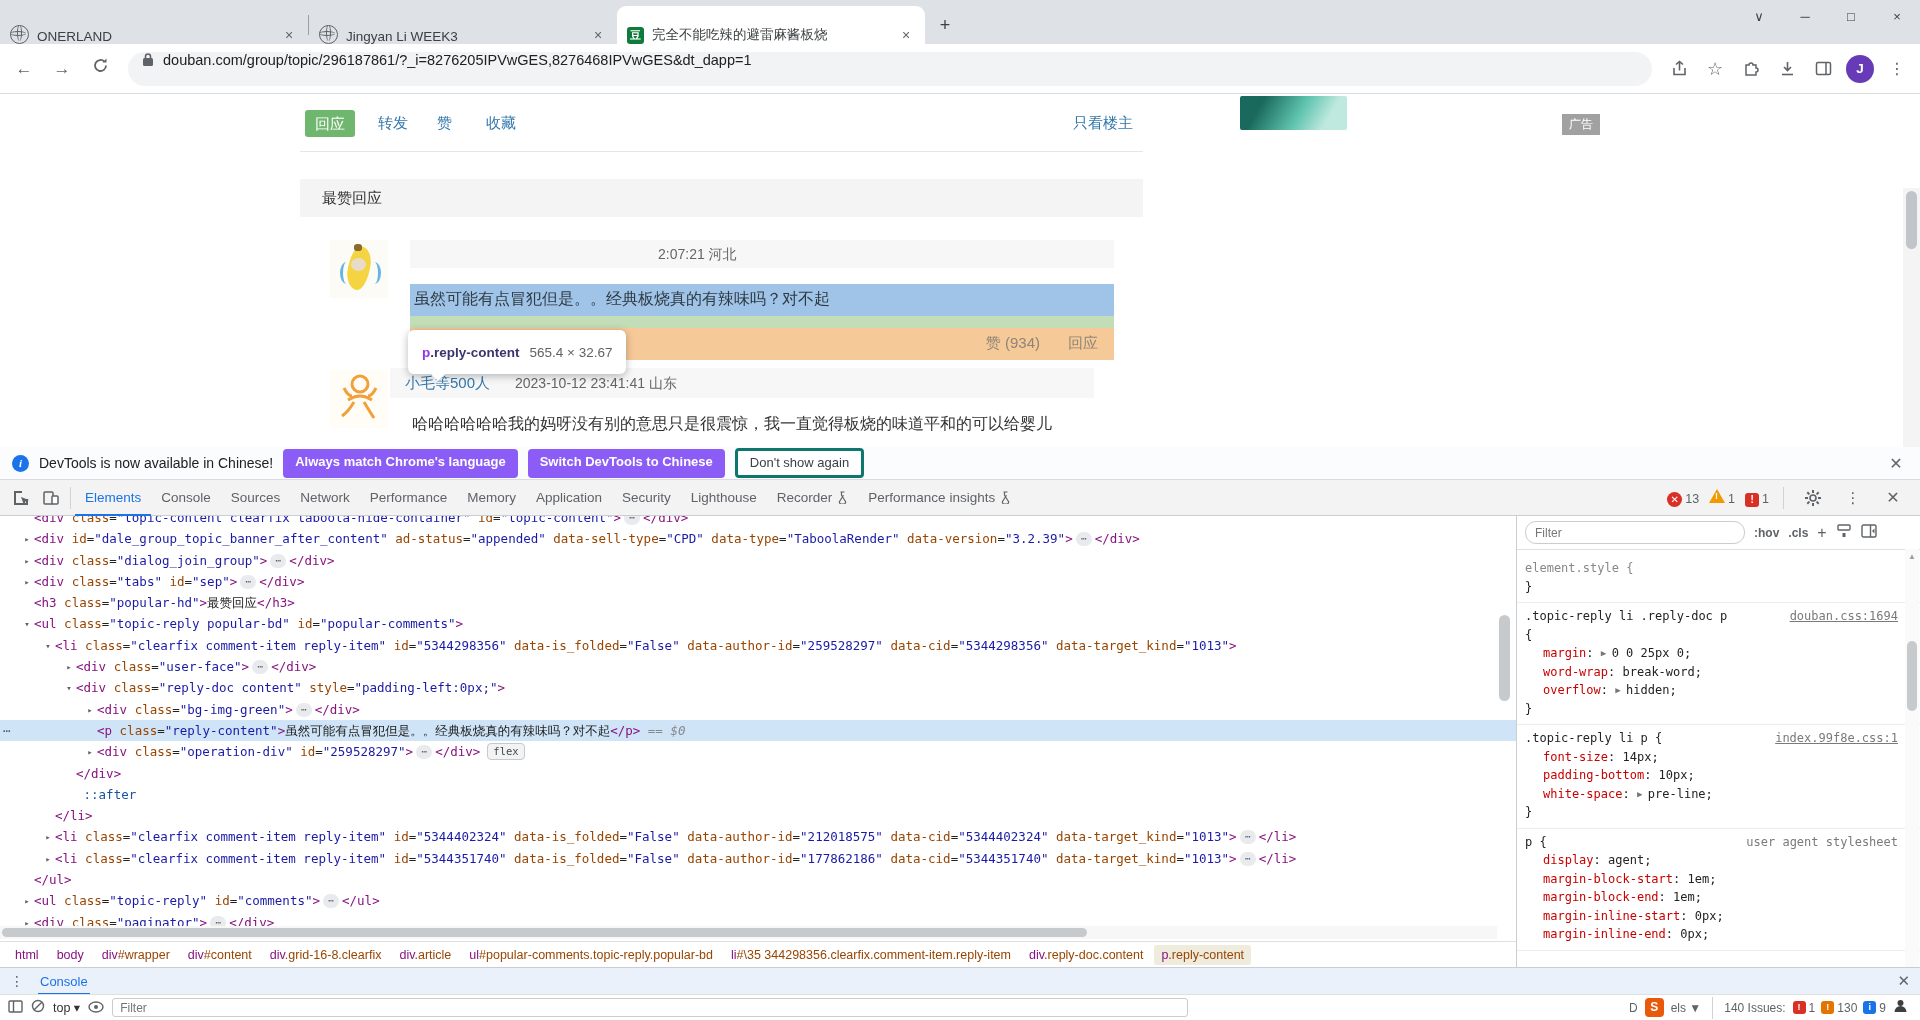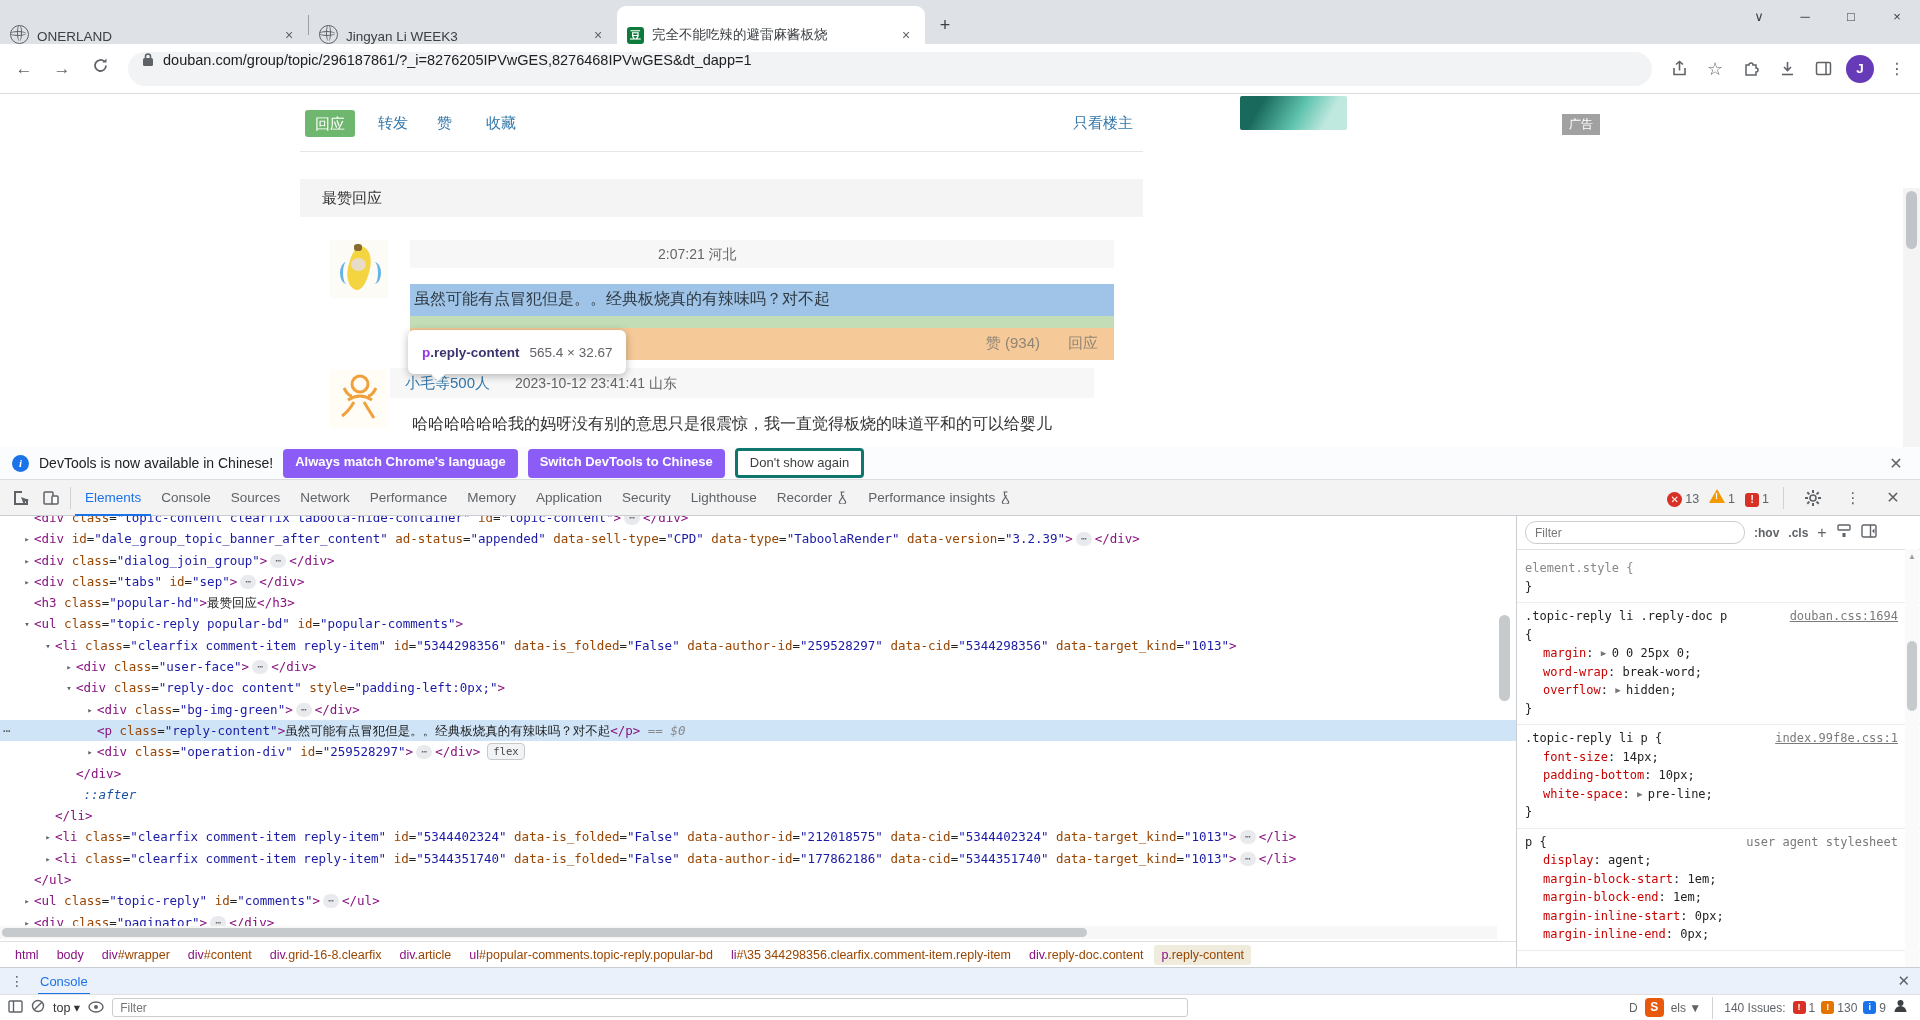--- a/index.html
+++ b/index.html
@@ -367,21 +367,21 @@
     <div class="cl" style="padding-left: 20px;"><span class="arrow">▸</span><span class="ct">&lt;div</span><span class="ca"> class</span><span class="cp">=</span><span class="cv">"tabs"</span><span class="ca"> id</span><span class="cp">=</span><span class="cv">"sep"</span><span class="ct">&gt;</span><span class="ebadge">⋯</span><span class="ct">&lt;/div&gt;</span></div>
     <div class="cl" style="padding-left: 20px;"><span class="arrow"></span><span class="ct">&lt;h3</span><span class="ca"> class</span><span class="cp">=</span><span class="cv">"popular-hd"</span><span class="ct">&gt;</span><span class="cx">最赞回应</span><span class="ct">&lt;/h3&gt;</span></div>
     <div class="cl" style="padding-left: 20px;"><span class="arrow">▾</span><span class="ct">&lt;ul</span><span class="ca"> class</span><span class="cp">=</span><span class="cv">"topic-reply popular-bd"</span><span class="ca"> id</span><span class="cp">=</span><span class="cv">"popular-comments"</span><span class="ct">&gt;</span></div>
     <div class="cl" style="padding-left: 41px;"><span class="arrow">▾</span><span class="ct">&lt;li</span><span class="ca"> class</span><span class="cp">=</span><span class="cv">"clearfix comment-item reply-item"</span><span class="ca"> id</span><span class="cp">=</span><span class="cv">"5344298356"</span><span class="ca"> data-is_folded</span><span class="cp">=</span><span class="cv">"False"</span><span class="ca"> data-author-id</span><span class="cp">=</span><span class="cv">"259528297"</span><span class="ca"> data-cid</span><span class="cp">=</span><span class="cv">"5344298356"</span><span class="ca"> data-target_kind</span><span class="cp">=</span><span class="cv">"1013"</span><span class="ct">&gt;</span></div>
     <div class="cl" style="padding-left: 62px;"><span class="arrow">▸</span><span class="ct">&lt;div</span><span class="ca"> class</span><span class="cp">=</span><span class="cv">"user-face"</span><span class="ct">&gt;</span><span class="ebadge">⋯</span><span class="ct">&lt;/div&gt;</span></div>
     <div class="cl" style="padding-left: 62px;"><span class="arrow">▾</span><span class="ct">&lt;div</span><span class="ca"> class</span><span class="cp">=</span><span class="cv">"reply-doc content"</span><span class="ca"> style</span><span class="cp">=</span><span class="cv">"padding-left:0px;"</span><span class="ct">&gt;</span></div>
     <div class="cl" style="padding-left: 83px;"><span class="arrow">▸</span><span class="ct">&lt;div</span><span class="ca"> class</span><span class="cp">=</span><span class="cv">"bg-img-green"</span><span class="ct">&gt;</span><span class="ebadge">⋯</span><span class="ct">&lt;/div&gt;</span></div>
     <div class="cl sel" style="padding-left: 83px;"><span class="gut">⋯</span><span class="arrow"></span><span class="ct">&lt;p</span><span class="ca"> class</span><span class="cp">=</span><span class="cv">"reply-content"</span><span class="ct">&gt;</span><span class="cx">虽然可能有点冒犯但是。。经典板烧真的有辣味吗？对不起</span><span class="ct">&lt;/p&gt;</span><span class="cg"> == $0</span></div>
     <div class="cl" style="padding-left: 83px;"><span class="arrow">▸</span><span class="ct">&lt;div</span><span class="ca"> class</span><span class="cp">=</span><span class="cv">"operation-div"</span><span class="ca"> id</span><span class="cp">=</span><span class="cv">"259528297"</span><span class="ct">&gt;</span><span class="ebadge">⋯</span><span class="ct">&lt;/div&gt;</span><span class="fbadge">flex</span></div>
     <div class="cl" style="padding-left: 62px;"><span class="arrow"></span><span class="ct">&lt;/div&gt;</span></div>
-    <div class="cl" style="padding-left: 62px; font-style: italic;"><span class="arrow"></span><span class="cp">  </span><span class="cps">::after</span></div>
+    <div class="cl" style="padding-left: 62px;"><span class="arrow"></span><span class="cp">  </span><span class="cps">::after</span></div>
     <div class="cl" style="padding-left: 41px;"><span class="arrow"></span><span class="ct">&lt;/li&gt;</span></div>
     <div class="cl" style="padding-left: 41px;"><span class="arrow">▸</span><span class="ct">&lt;li</span><span class="ca"> class</span><span class="cp">=</span><span class="cv">"clearfix comment-item reply-item"</span><span class="ca"> id</span><span class="cp">=</span><span class="cv">"5344402324"</span><span class="ca"> data-is_folded</span><span class="cp">=</span><span class="cv">"False"</span><span class="ca"> data-author-id</span><span class="cp">=</span><span class="cv">"212018575"</span><span class="ca"> data-cid</span><span class="cp">=</span><span class="cv">"5344402324"</span><span class="ca"> data-target_kind</span><span class="cp">=</span><span class="cv">"1013"</span><span class="ct">&gt;</span><span class="ebadge">⋯</span><span class="ct">&lt;/li&gt;</span></div>
     <div class="cl" style="padding-left: 41px;"><span class="arrow">▸</span><span class="ct">&lt;li</span><span class="ca"> class</span><span class="cp">=</span><span class="cv">"clearfix comment-item reply-item"</span><span class="ca"> id</span><span class="cp">=</span><span class="cv">"5344351740"</span><span class="ca"> data-is_folded</span><span class="cp">=</span><span class="cv">"False"</span><span class="ca"> data-author-id</span><span class="cp">=</span><span class="cv">"177862186"</span><span class="ca"> data-cid</span><span class="cp">=</span><span class="cv">"5344351740"</span><span class="ca"> data-target_kind</span><span class="cp">=</span><span class="cv">"1013"</span><span class="ct">&gt;</span><span class="ebadge">⋯</span><span class="ct">&lt;/li&gt;</span></div>
     <div class="cl" style="padding-left: 20px;"><span class="arrow"></span><span class="ct">&lt;/ul&gt;</span></div>
     <div class="cl" style="padding-left: 20px;"><span class="arrow">▸</span><span class="ct">&lt;ul</span><span class="ca"> class</span><span class="cp">=</span><span class="cv">"topic-reply"</span><span class="ca"> id</span><span class="cp">=</span><span class="cv">"comments"</span><span class="ct">&gt;</span><span class="ebadge">⋯</span><span class="ct">&lt;/ul&gt;</span></div>
     <div class="cl" style="padding-left: 20px;"><span class="arrow">▸</span><span class="ct">&lt;div</span><span class="ca"> class</span><span class="cp">=</span><span class="cv">"paginator"</span><span class="ct">&gt;</span><span class="ebadge">⋯</span><span class="ct">&lt;/div&gt;</span></div>
   </div>
 <div id="elvsb" class="ab"></div>
 <div id="elhsb" class="ab">
     <div class="thumb"></div>

